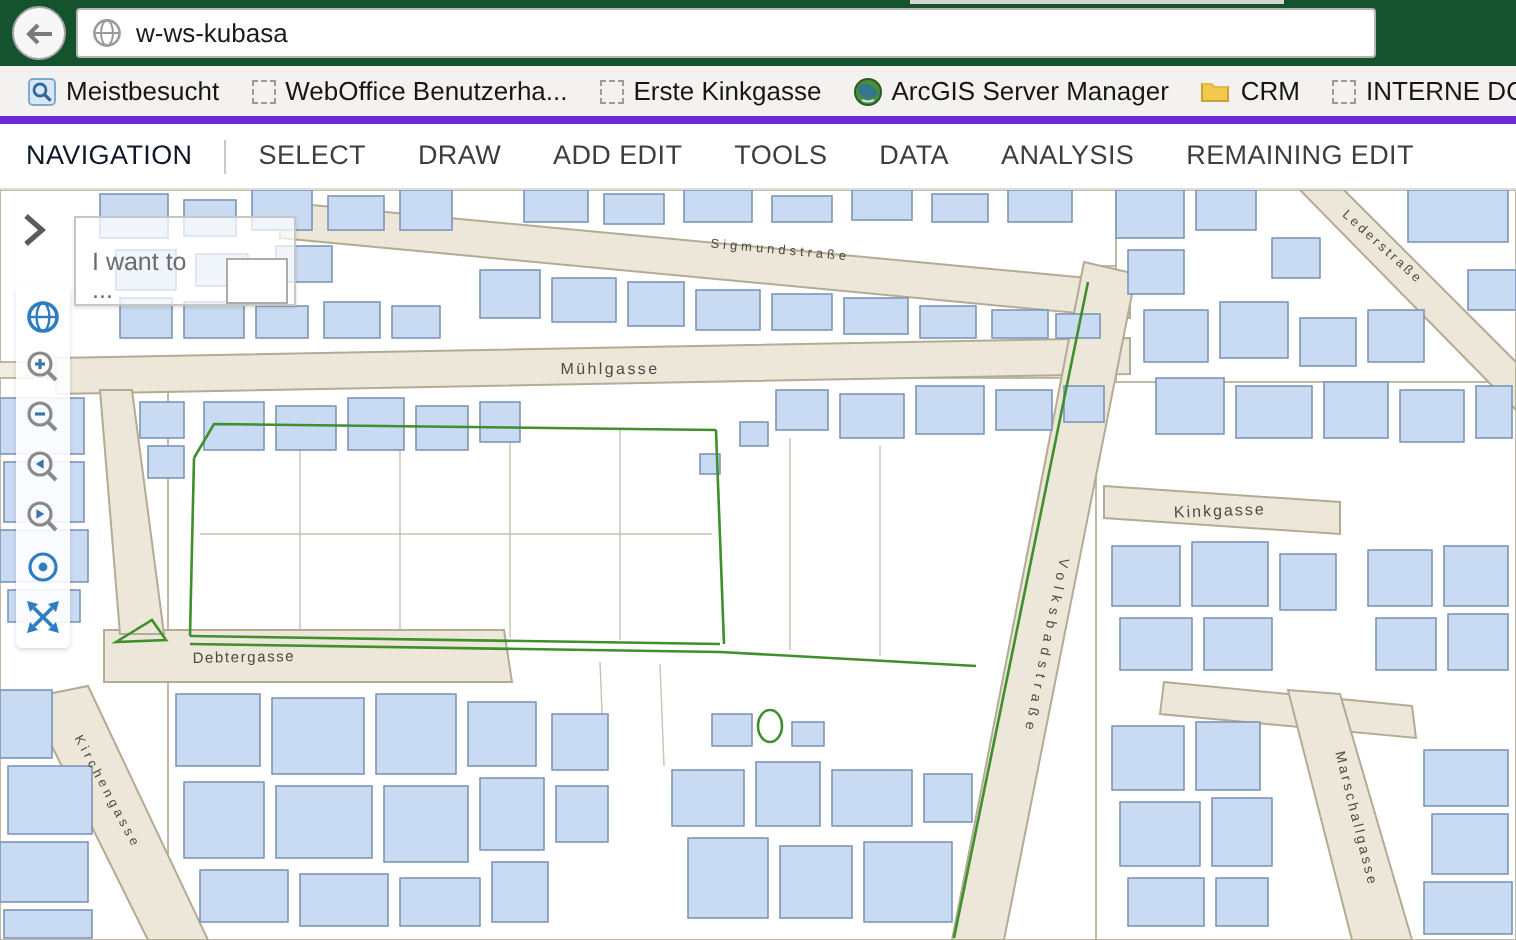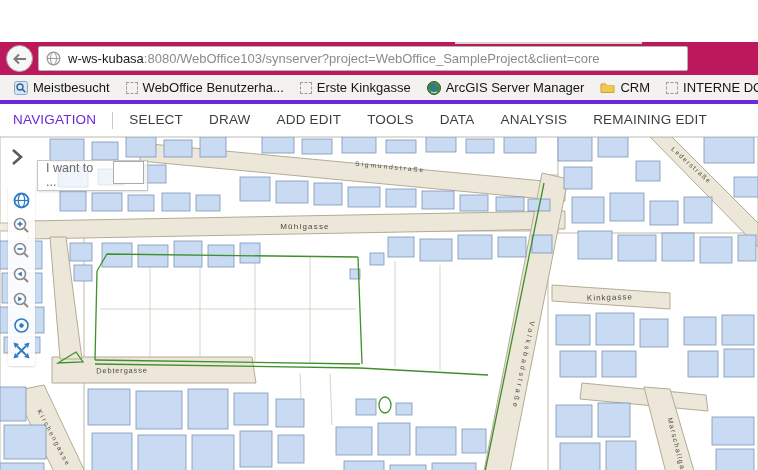--- a/index.html
+++ b/index.html
@@ -3,22 +3,22 @@
 <meta charset="utf-8">
 <style>
   html,body{margin:0;padding:0;}
   body{
     width:758px;height:470px;overflow:hidden;position:relative;
     font-family:"Liberation Sans",sans-serif;background:#fff;
     -webkit-font-smoothing:antialiased;
   }
   
   .url-row{
-    height:33px;background:#be185d;display:flex;align-items:center;
-    padding-left:6px;position:relative;margin-top:42px;
+    height:33px;background:#14532d;display:flex;align-items:center;
+    padding-left:6px;position:relative;
   }
   .tab-hint{position:absolute;top:0;left:455px;width:187px;height:2px;background:#d6d5d3;}
   .back-btn{
     width:27px;height:27px;border-radius:50%;border:1px solid #a6a6a6;
     background:#f7f7f7;display:flex;align-items:center;justify-content:center;
     box-sizing:border-box;flex:none;padding:0;cursor:pointer;
   }
   .url-bar{
     margin-left:5px;width:650px;height:25px;background:#fff;
     border:1px solid #b5b4b2;border-radius:2px;box-sizing:border-box;
@@ -34,33 +34,33 @@
     white-space:nowrap;overflow:hidden;box-sizing:border-box;
   }
   .bm-item{display:flex;align-items:center;gap:5px;padding:0 8px;height:100%;cursor:pointer;}
   .bm-dashed{width:12px;height:12px;border:1px dashed #9b9b9b;box-sizing:border-box;flex:none;}
   
   .tabs-row{
     height:33px;background:#fff;border-bottom:1px solid #dddddd;
     display:flex;align-items:center;font-size:13.5px;color:#3e3e3e;box-sizing:border-box;
   }
   .app-tab{padding:0 13px;line-height:32px;cursor:pointer;letter-spacing:.2px;}
-  .app-tab.active{color:#6d28d9;}
+  .app-tab.active{color:#0f172a;}
   .tab-sep{width:1px;height:17px;background:#c9c9c9;margin:0 3px;}
   
   .map-area{position:relative;width:758px;height:375px;background:#f0ecdf;overflow:hidden;}
   .map-area > svg.mapsvg{position:absolute;left:0;top:0;}
   .expander{
     position:absolute;left:8px;top:11px;width:18px;height:20px;border:none;background:transparent;
     padding:0;cursor:pointer;
   }
   .iwantto{
-    position:absolute;left:37px;top:23px;width:111px;height:31px;
+    position:absolute;left:37px;top:13px;width:111px;height:45px;
     background:rgba(255,255,255,.72);border:1px solid #c6c6c3;box-sizing:border-box;
-    display:flex;align-items:flex-start;box-shadow:0 1px 2px rgba(0,0,0,.12);
+    display:flex;align-items:flex-end;box-shadow:0 1px 2px rgba(0,0,0,.12);
   }
   .iwantto-label{font-size:12.5px;color:#6b6b6b;padding:0 6px 0 8px;flex:1;}
   .iwantto-input{
     width:31px;height:23px;border:1px solid #ababab;background:#fff;margin-right:3px;
     box-sizing:border-box;font-size:12px;padding:0 2px;
   }
   .tools-panel{
     position:absolute;left:8px;top:48px;width:27px;padding:3px 0;
     background:rgba(255,255,255,.88);border-radius:3px;box-shadow:0 1px 2px rgba(0,0,0,.15);
     display:flex;flex-direction:column;align-items:center;
@@ -80,21 +80,20 @@
     </svg>
   </button>
   <div class="url-bar">
     <svg width="15" height="15" viewBox="0 0 15 15">
       <circle cx="7.5" cy="7.5" r="6.3" fill="none" stroke="#9a9a9a" stroke-width="1.3"></circle>
       <ellipse cx="7.5" cy="7.5" rx="3" ry="6.3" fill="none" stroke="#9a9a9a" stroke-width="1"></ellipse>
       <line x1="1.2" y1="7.5" x2="13.8" y2="7.5" stroke="#9a9a9a" stroke-width="1"></line>
     </svg>
     <span style="display:flex;">
       <span class="url-host">w-ws-kubasa</span>
-        <span class="url-rest">:8080/WebOffice103/synserver?project=WebOffice_SampleProject&amp;client=core</span>
     </span>
   </div>
 </div>
 
 <div class="bookmarks-row">
   <div class="bm-item">
     <svg width="14" height="14" viewBox="0 0 14 14">
       <rect x="0.5" y="0.5" width="13" height="13" rx="2" fill="#d8e7f6" stroke="#86a9ca"></rect>
       <circle cx="6" cy="6" r="3" fill="none" stroke="#336699" stroke-width="1.4"></circle>
       <line x1="8.3" y1="8.3" x2="11.3" y2="11.3" stroke="#336699" stroke-width="1.6"></line>

